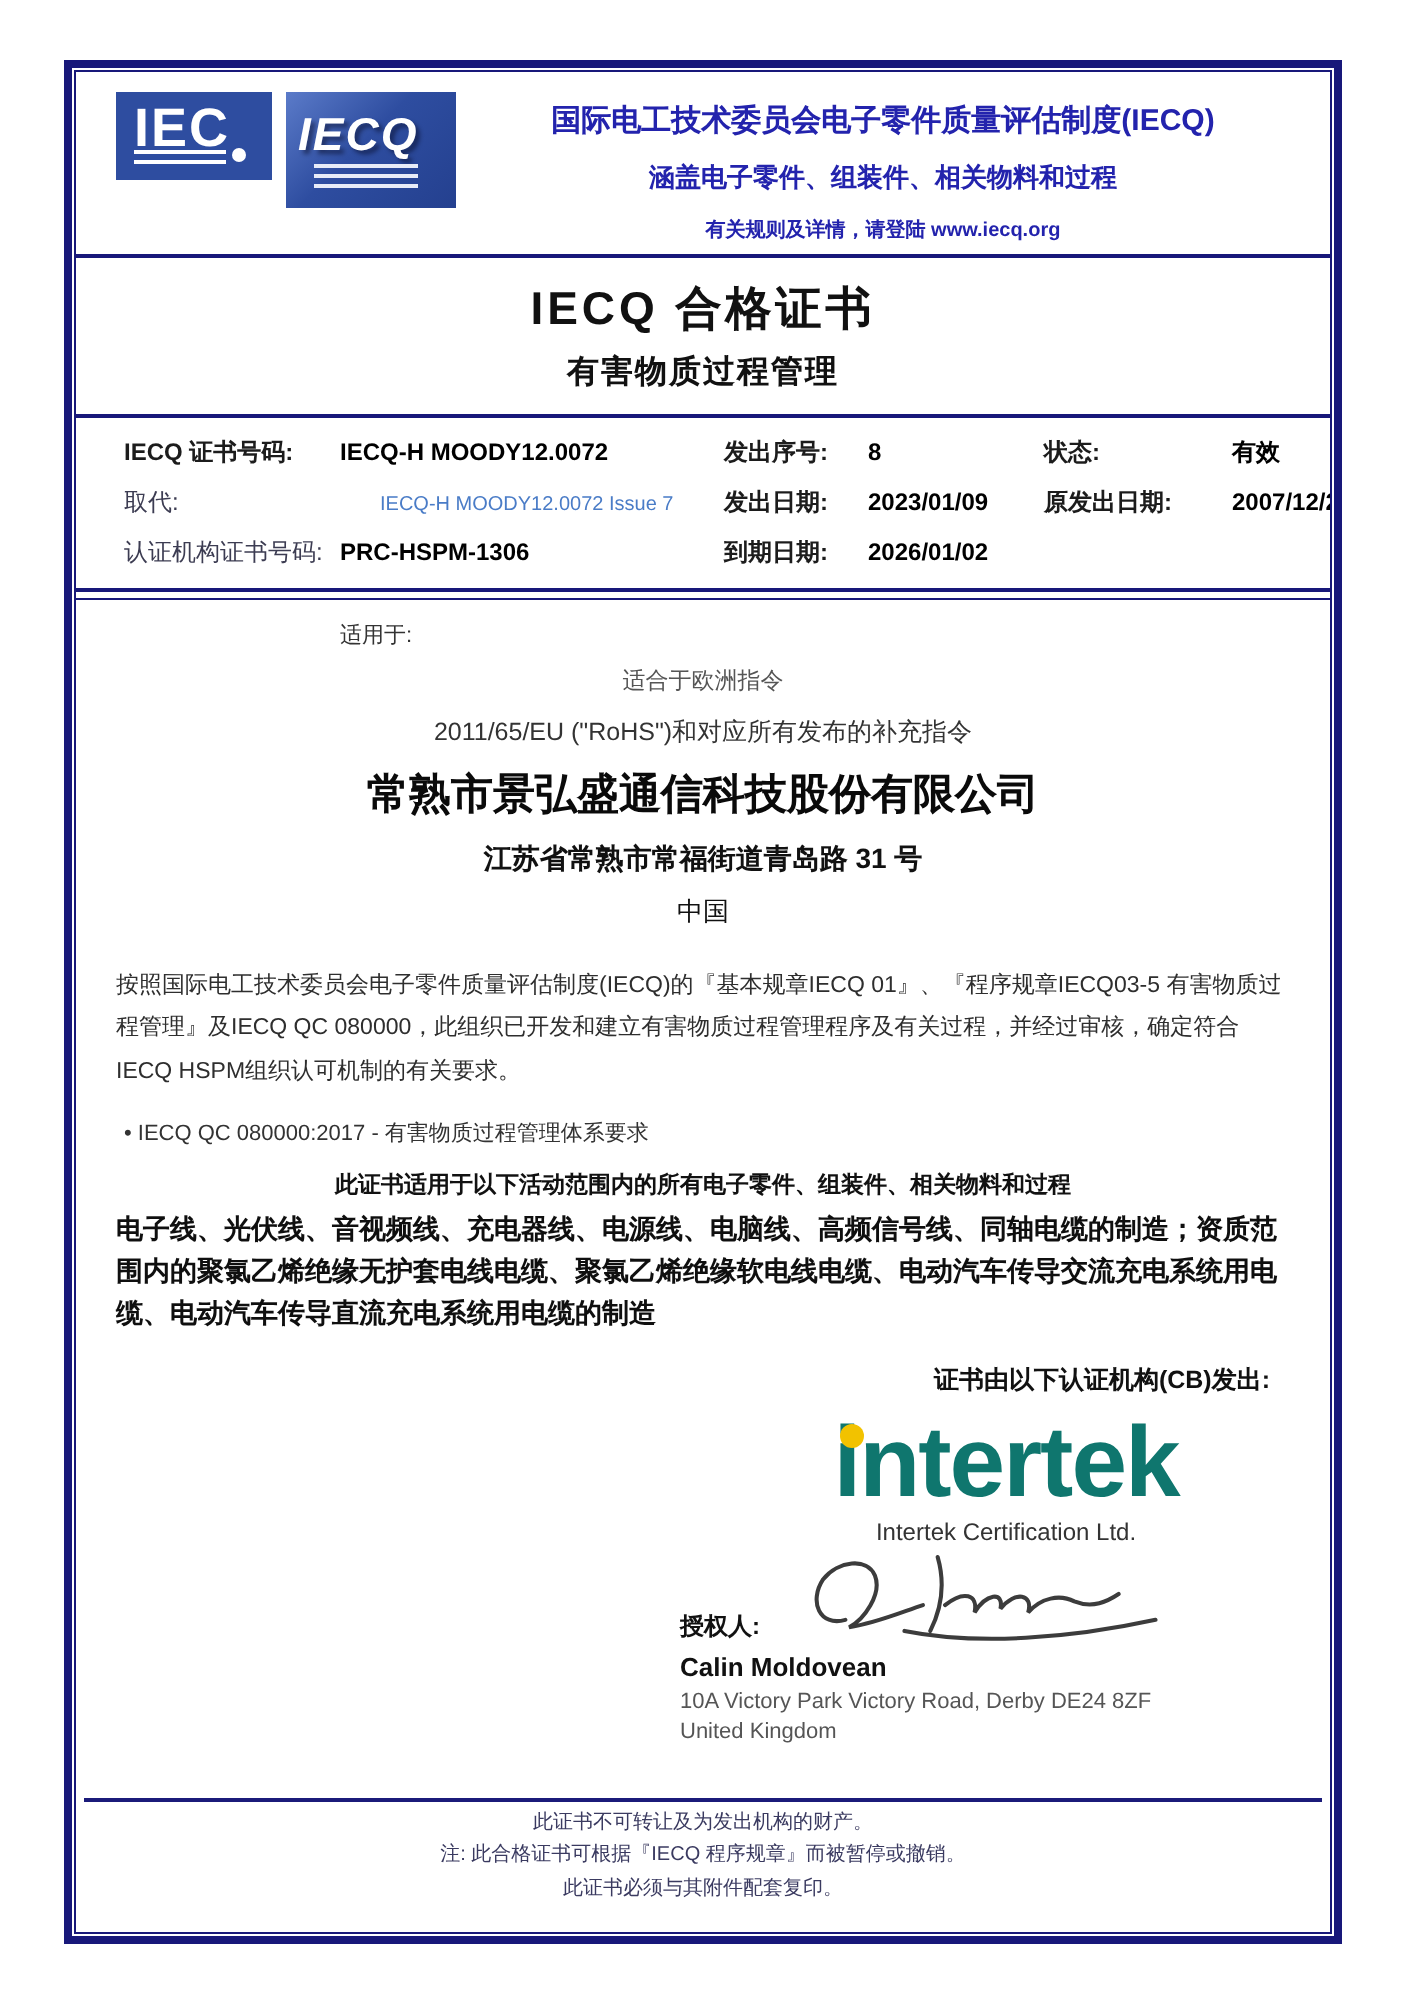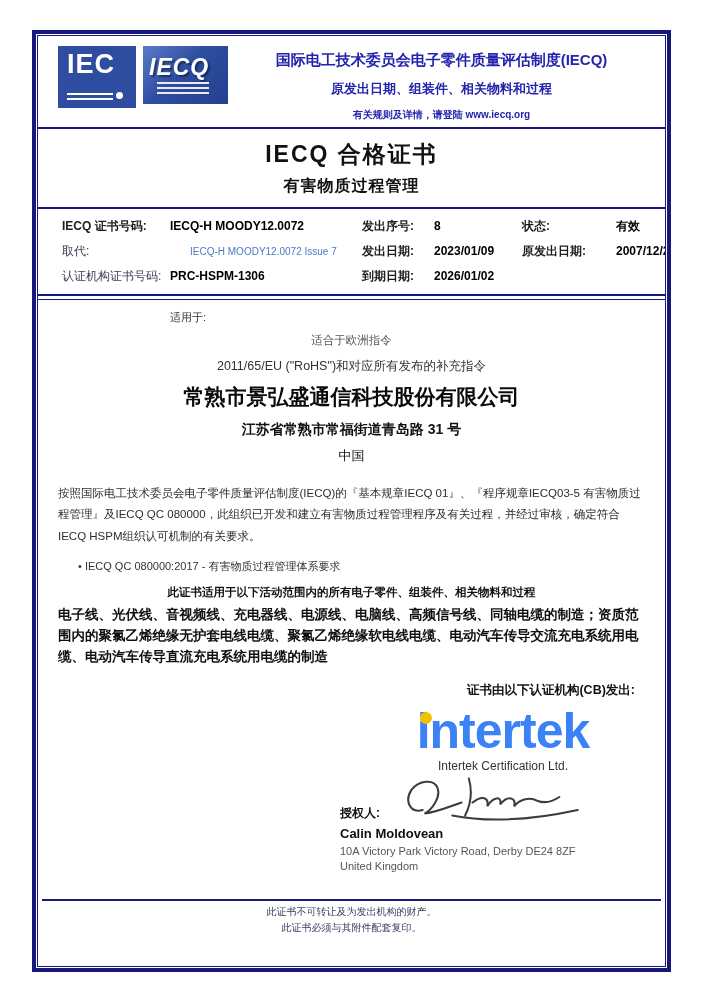--- a/index.html
+++ b/index.html
@@ -15,21 +15,21 @@
     position:absolute; top:1px; left:1px; right:1px; bottom:1px;
     border:1px solid #18187a; overflow:hidden;
   }
   .hr-navy { border:none; border-top:2px solid #18187a; margin:0; }
   .hr-thin { border:none; border-top:2px solid #1b1b7a; margin:24px 4px 0; }
   .hr-double { height:3px; border-top:2px solid #18187a; border-bottom:1px solid #18187a; }
 
   
   .header { display:flex; align-items:flex-start; padding:10px 10px 5px 20px; }
   .logos { display:flex; gap:7px; }
-  .iec-logo { width:78px; height:62px; background:#2e4da0; position:relative; }
+  .iec-logo { width:78px; height:44px; background:#2e4da0; position:relative; }
   .iec-text { position:absolute; top:3px; left:9px; color:#fff; font-weight:bold; font-size:27px; letter-spacing:1px; }
   .iec-lines { position:absolute; left:9px; bottom:8px; width:46px; }
   .iec-lines div { height:2px; background:#fff; margin-top:3px; }
   .iec-dot { position:absolute; right:13px; bottom:9px; width:7px; height:7px; border-radius:50%; background:#fff; }
   .iecq-logo { width:85px; height:58px; position:relative;
     background:linear-gradient(135deg,#5b7bc9 0%,#2e4da0 45%,#24408f 100%); }
   .iecq-text { position:absolute; top:8px; left:6px; color:#fff; font-weight:bold; font-style:italic;
     font-size:23px; letter-spacing:1px; text-shadow:2px 2px 2px rgba(0,0,20,.45); }
   .iecq-lines { position:absolute; left:14px; bottom:10px; width:52px; }
   .iecq-lines div { height:2px; background:#e8ecf8; margin-top:3px; }
@@ -54,29 +54,29 @@
 
   
   .applicable-label { font-size:11px; color:#333; margin:10px 0 0 132px; }
   .applicable-line1 { text-align:center; font-size:11.5px; color:#555; margin-top:8px; }
   .applicable-line2 { text-align:center; font-size:12.5px; color:#333; margin-top:10px; }
   .company-name { text-align:center; font-size:21px; font-weight:bold; margin-top:8px; color:#0a0a0a; }
   .company-address { text-align:center; font-size:14px; font-weight:600; margin-top:10px; }
   .company-country { text-align:center; font-size:13px; margin-top:8px; }
 
   .statement { font-size:11.5px; color:#2e2e2e; line-height:1.85; padding:0 20px; margin-top:18px; }
-  .bullet-line { font-size:11px; color:#333; margin:12px 0 0 40px; }
+  .bullet-line { font-size:11px; color:#333; margin:12px 0 0 24px; }
   .scope-heading { text-align:center; font-size:11.5px; font-weight:bold; margin-top:11px; color:#111; }
   .scope-text { font-size:13.5px; font-weight:bold; line-height:1.55; padding:0 20px; margin-top:5px; color:#0f0f0f; }
 
   .issued-line { text-align:right; font-size:12.5px; font-weight:bold; padding-right:30px; margin-top:14px; }
 
   .cb-block { margin-left:300px; width:330px; text-align:center; margin-top:6px; }
   .intertek-logo { display:inline-block; position:relative; font-size:50px; font-weight:bold;
-    color:#3b82f6; letter-spacing:-1px; line-height:1.05; }
+    color:#0f766e; letter-spacing:-1px; line-height:1.05; }
   .intertek-dot { position:absolute; top:7px; left:3px; width:12px; height:12px; border-radius:50%;
     background:#f2c200; }
   .intertek-company { font-size:12px; color:#333; margin-top:2px; }
   .signature-wrap { margin-top:0; height:48px; }
 
   .signatory { margin-left:302px; margin-top:-16px; }
   .signatory-label { font-weight:bold; font-size:12px; color:#111; }
   .signatory-name { font-weight:bold; font-size:13px; margin-top:4px; }
   .signatory-addr { font-size:11px; color:#555; margin-top:3px; line-height:1.4; }
 
@@ -102,21 +102,21 @@
           <span class="iecq-text">IECQ</span>
           <span class="iecq-lines">
               <div></div>
               <div></div>
               <div></div>
             </span>
         </div>
       </div>
       <div class="header-text">
         <div class="header-line1">国际电工技术委员会电子零件质量评估制度(IECQ)</div>
-        <div class="header-line2">原发出日期、组装件、相关物料和过程</div>
+        <div class="header-line2">涵盖电子零件、组装件、相关物料和过程</div>
         <div class="header-line3">有关规则及详情，请登陆 www.iecq.org</div>
       </div>
     </div>
 
     <hr class="hr-navy">
 
     <div class="cert-title">IECQ 合格证书</div>
     <div class="cert-subtitle">有害物质过程管理</div>
 
     <hr class="hr-navy">
@@ -179,18 +179,19 @@
       <div class="signatory-addr">
         <div>10A Victory Park Victory Road, Derby DE24 8ZF</div>
         <div>United Kingdom</div>
       </div>
     </div>
 
     <hr class="hr-thin">
 
     <div class="footer">
       <div>此证书不可转让及为发出机构的财产。</div>
+      <div>注: 此合格证书可根据『IECQ 程序规章』而被暂停或撤销。</div>
       <div>此证书必须与其附件配套复印。</div>
 
     </div>
 
   </div>
 </div>
 
 </body></html>

